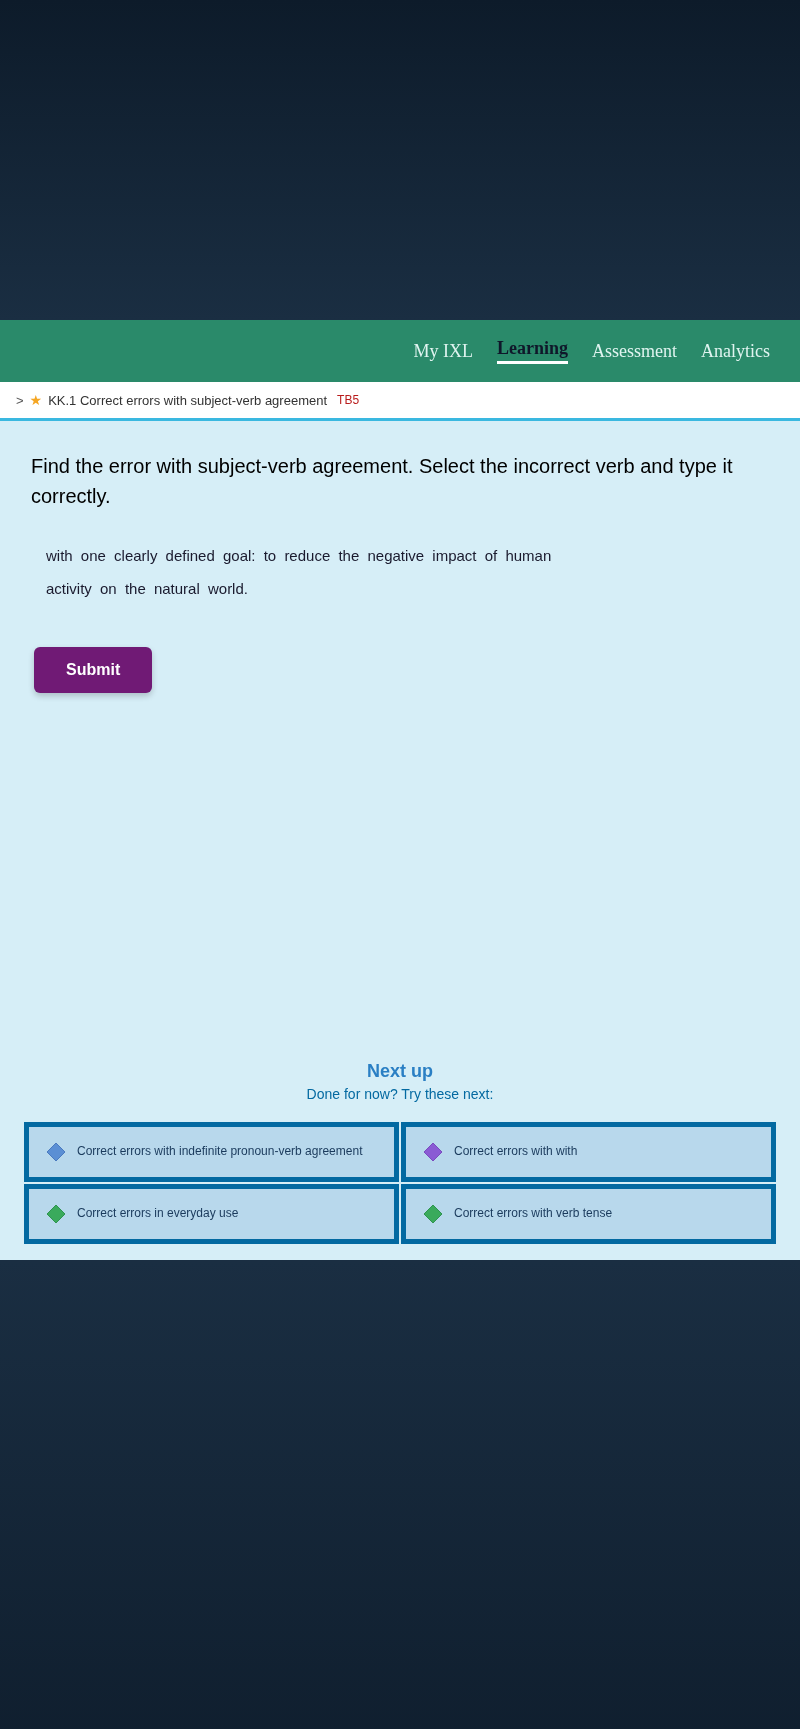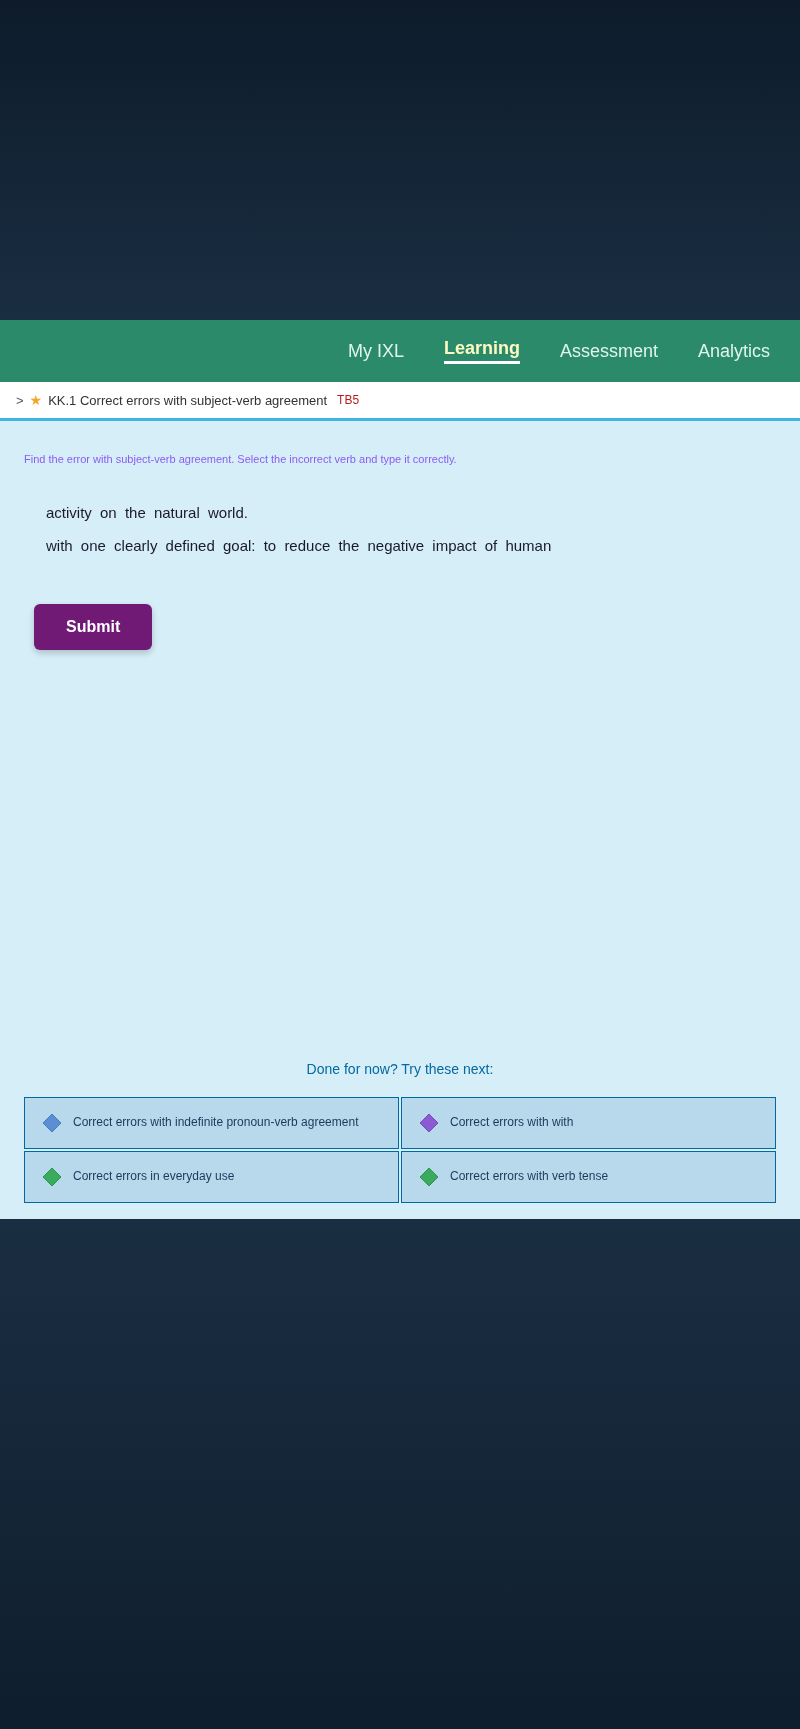--- a/index.html
+++ b/index.html
@@ -21,34 +21,35 @@
     }
 
     
     .navbar {
       width: 100%;
       background: #2a8a6a;
       padding: 18px 0;
       display: flex;
       justify-content: flex-end;
       align-items: center;
-      gap: 40px;
+      gap: 24px;
       padding-right: 30px;
+      font-family: Liberation Serif, serif;
     }
 
     .nav-item {
       color: #e0f4f0;
       font-size: 18px;
       font-weight: 500;
       cursor: pointer;
       text-decoration: none;
     }
 
     .nav-item.active {
-      color: #fef9c3;
+      color: #0f172a;
       font-weight: 700;
       border-bottom: 3px solid #ffffff;
       padding-bottom: 2px;
     }
 
     
     .breadcrumb-bar {
       width: 100%;
       background: #ffffff;
       padding: 10px 16px;
@@ -81,24 +82,25 @@
 
     
     .main-content {
       width: 100%;
       background: #d6eef7;
       padding: 30px 24px 20px 24px;
       min-height: 600px;
     }
 
     .instruction-text {
-      color: #8b5cf6;
-      font-size: 11px;
+      color: #000000;
+      font-size: 20px;
       margin-bottom: 28px;
       line-height: 1.5;
+      margin-left: 7px;
     }
 
     .passage-container {
       margin-left: 20px;
       margin-bottom: 32px;
     }
 
     .passage-line {
       color: #1a1a2e;
       font-size: 15px;
@@ -156,21 +158,21 @@
       width: 100%;
     }
 
     .card-item {
       background: #b8d8ec;
       padding: 14px 16px;
       display: flex;
       align-items: center;
       gap: 10px;
       cursor: pointer;
-      border: 1px solid #0369a1;
+      border: 5px solid #0369a1;
       text-align: center;
     }
 
     .card-diamond {
       width: 22px;
       height: 22px;
       flex-shrink: 0;
     }
 
     .card-text {
@@ -203,47 +205,48 @@
   <span class="breadcrumb-arrow">&gt;</span>
   <span class="breadcrumb-star">★</span>
   <span class="breadcrumb-text">KK.1 Correct errors with subject-verb agreement</span>
   <span class="breadcrumb-code">TB5</span>
 </div>
 
 <div class="main-content">
   <p class="instruction-text">Find the error with subject-verb agreement. Select the incorrect verb and type it correctly.</p>
 
   <div class="passage-container">
-    <div class="passage-line">
-      <span class="clickable-word">activity</span>
-      <span class="clickable-word"> on</span>
-      <span class="clickable-word"> the</span>
-      <span class="clickable-word"> natural</span>
-      <span class="clickable-word"> world.</span>
-    </div>
     <div class="passage-line">
       <span class="clickable-word">with</span>
       <span class="clickable-word"> one</span>
       <span class="clickable-word"> clearly</span>
       <span class="clickable-word"> defined</span>
       <span class="clickable-word"> goal:</span>
       <span class="clickable-word"> to</span>
       <span class="clickable-word"> reduce</span>
       <span class="clickable-word"> the</span>
       <span class="clickable-word"> negative</span>
       <span class="clickable-word"> impact</span>
       <span class="clickable-word"> of</span>
       <span class="clickable-word"> human</span>
     </div>
+    <div class="passage-line">
+      <span class="clickable-word">activity</span>
+      <span class="clickable-word"> on</span>
+      <span class="clickable-word"> the</span>
+      <span class="clickable-word"> natural</span>
+      <span class="clickable-word"> world.</span>
+    </div>
   </div>
 
   <button class="submit-btn">Submit</button>
 </div>
 
 <div class="next-up-section">
+  <div class="next-up-title">Next up</div>
   <div class="next-up-subtitle">Done for now? Try these next:</div>
 
   <div class="cards-grid">
 
     <div class="card-item">
       <svg class="card-diamond" viewBox="0 0 22 22">
         <polygon points="11,2 20,11 11,20 2,11" fill="#5b8fd4" stroke="#4a7abf" stroke-width="1"></polygon>
       </svg>
       <span class="card-text">Correct errors with indefinite pronoun-verb agreement</span>
     </div>

